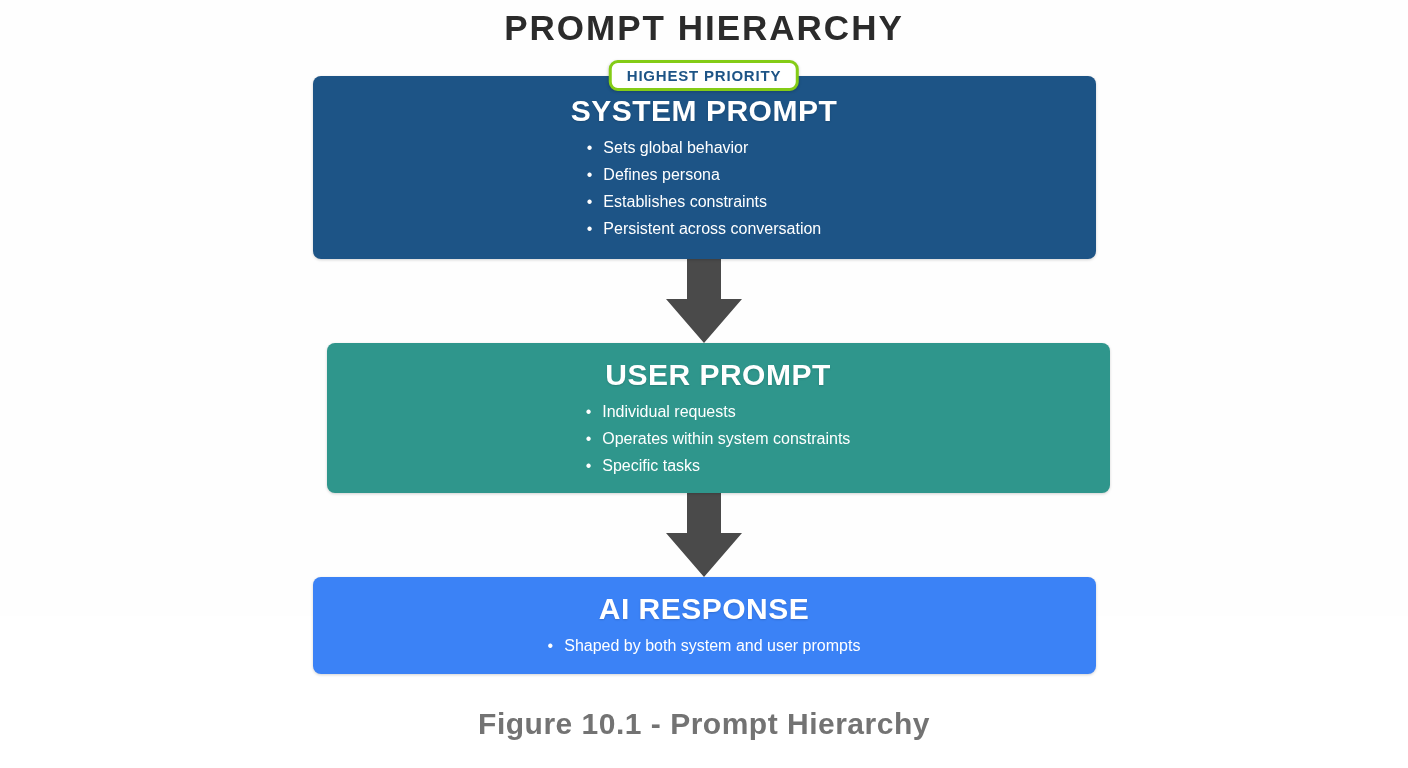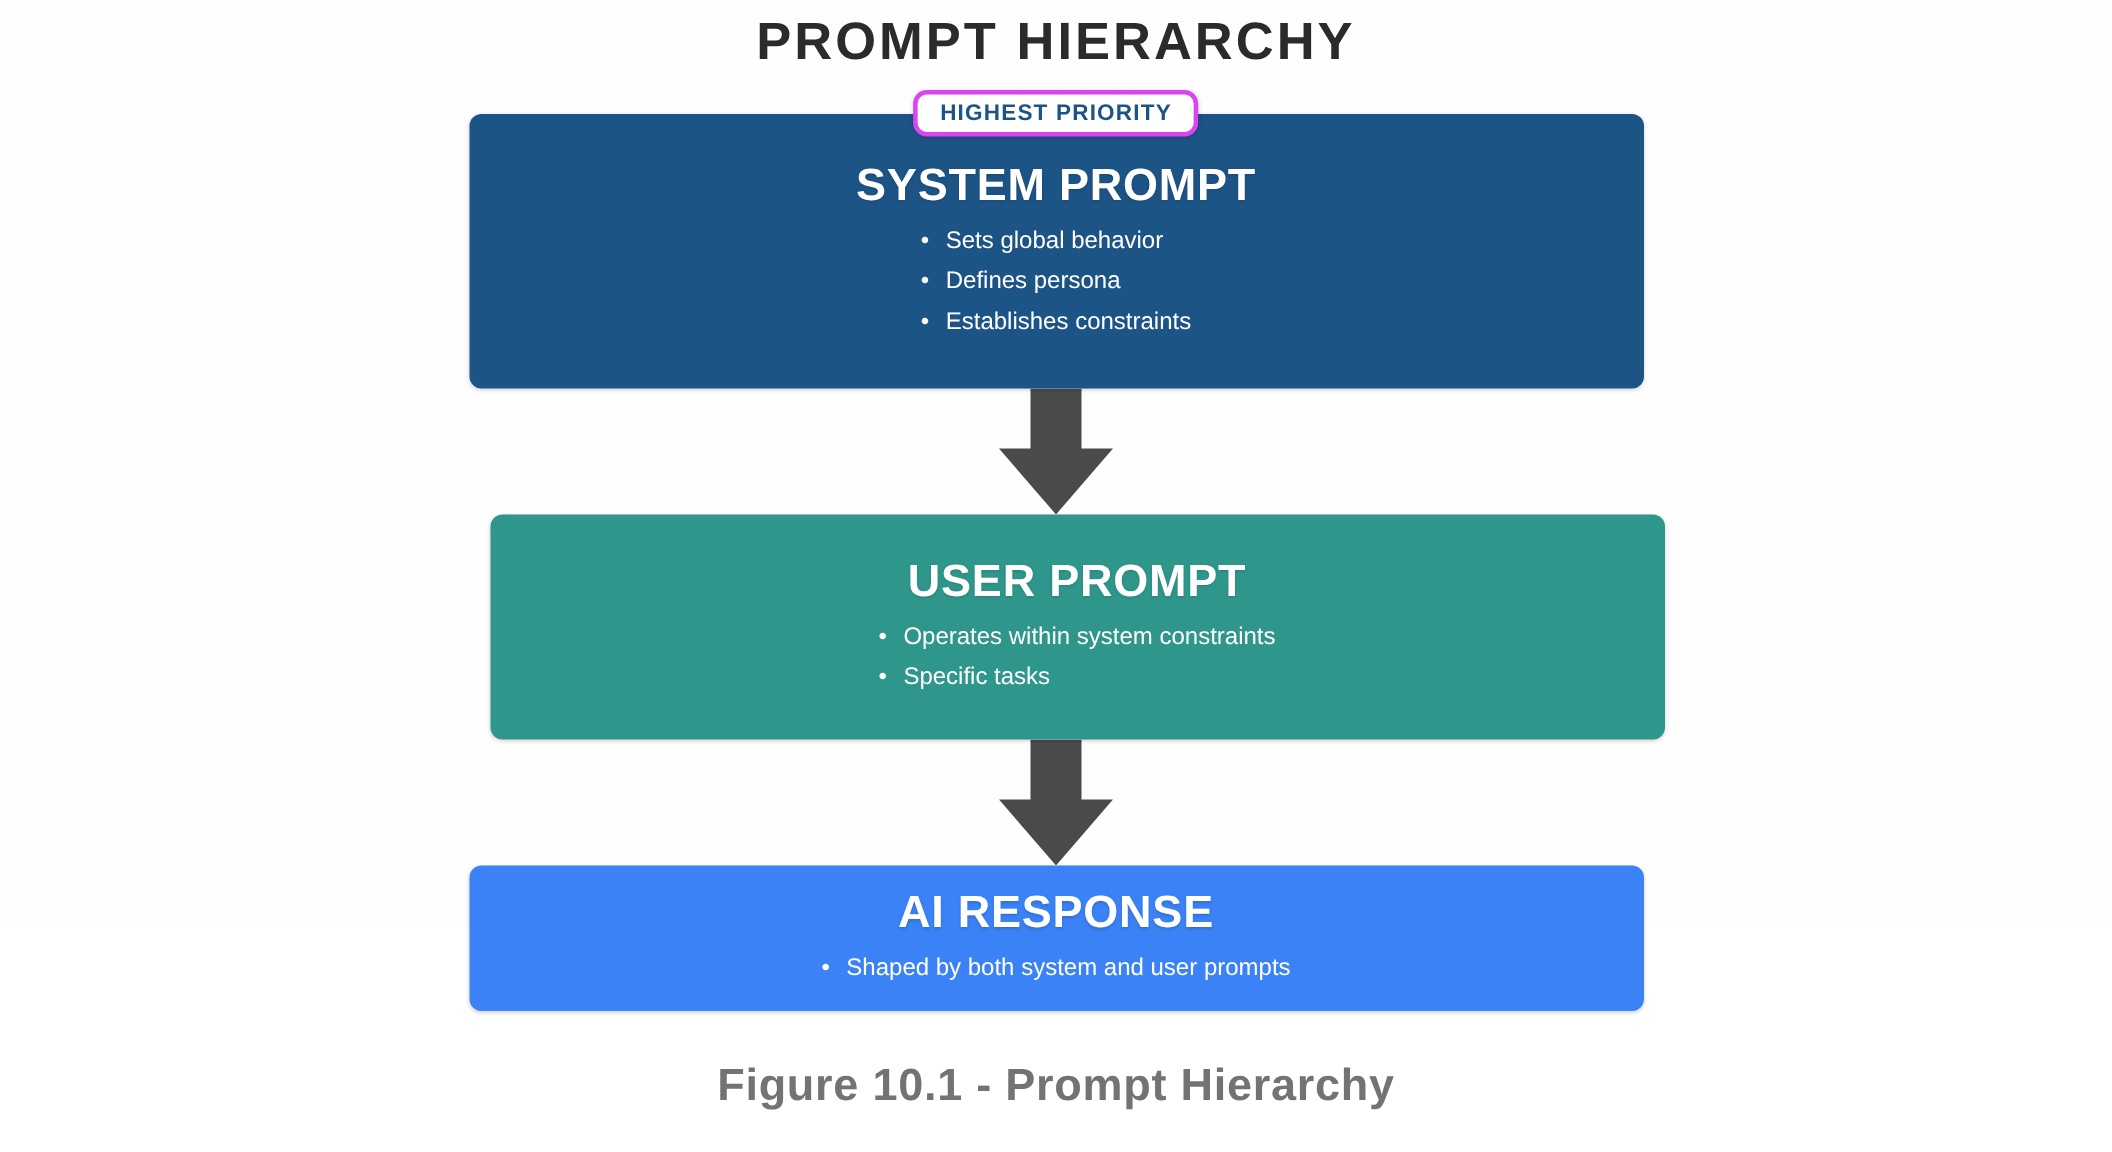--- a/index.html
+++ b/index.html
@@ -63,21 +63,21 @@
   .box li::before {
     content: "\2022";
     margin-right: 11px;
   }
   .badge {
     position: absolute;
     top: -16px;
     left: 50%;
     transform: translateX(-50%);
     background: #ffffff;
-    border: 3px solid #d946ef;
+    border: 3px solid #84cc16;
     border-radius: 9px;
     color: #1d5486;
     font-size: 15px;
     font-weight: 700;
     letter-spacing: 0.8px;
     padding: 4px 15px;
     white-space: nowrap;
     box-shadow: 0 1px 3px rgba(0,0,0,0.18);
   }
   .arrow {
@@ -104,30 +104,32 @@
 
   <div class="flow">
 
     <div class="box system">
       <div class="badge">HIGHEST PRIORITY</div>
       <div class="box-title">SYSTEM PROMPT</div>
       <ul>
         <li>Sets global behavior</li>
         <li>Defines persona</li>
         <li>Establishes constraints</li>
+        <li>Persistent across conversation</li>
       </ul>
     </div>
 
     <svg class="arrow" viewBox="0 0 76 84" xmlns="http://www.w3.org/2000/svg">
       <path d="M21 0 L55 0 L55 40 L76 40 L38 84 L0 40 L21 40 Z" fill="#4a4a4a"></path>
     </svg>
 
     <div class="box user">
       <div class="box-title">USER PROMPT</div>
       <ul>
+        <li>Individual requests</li>
         <li>Operates within system constraints</li>
         <li>Specific tasks</li>
       </ul>
     </div>
 
     <svg class="arrow" viewBox="0 0 76 84" xmlns="http://www.w3.org/2000/svg">
       <path d="M21 0 L55 0 L55 40 L76 40 L38 84 L0 40 L21 40 Z" fill="#4a4a4a"></path>
     </svg>
 
     <div class="box response">

